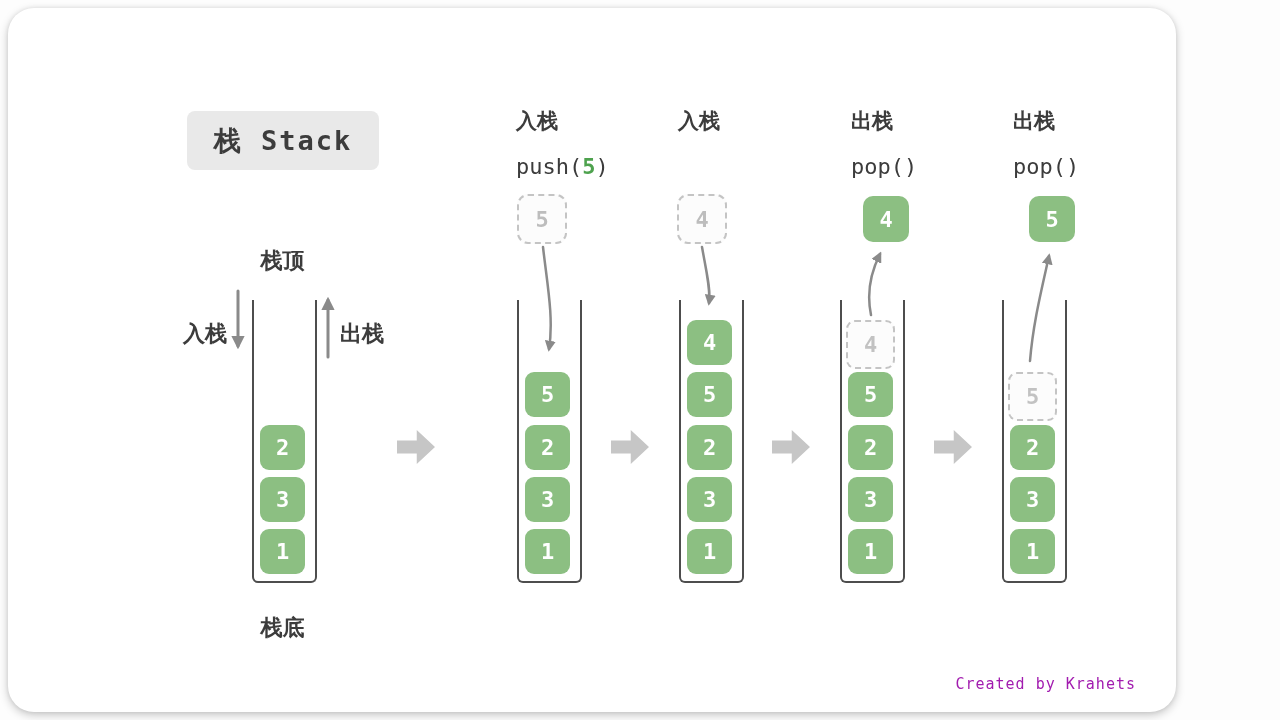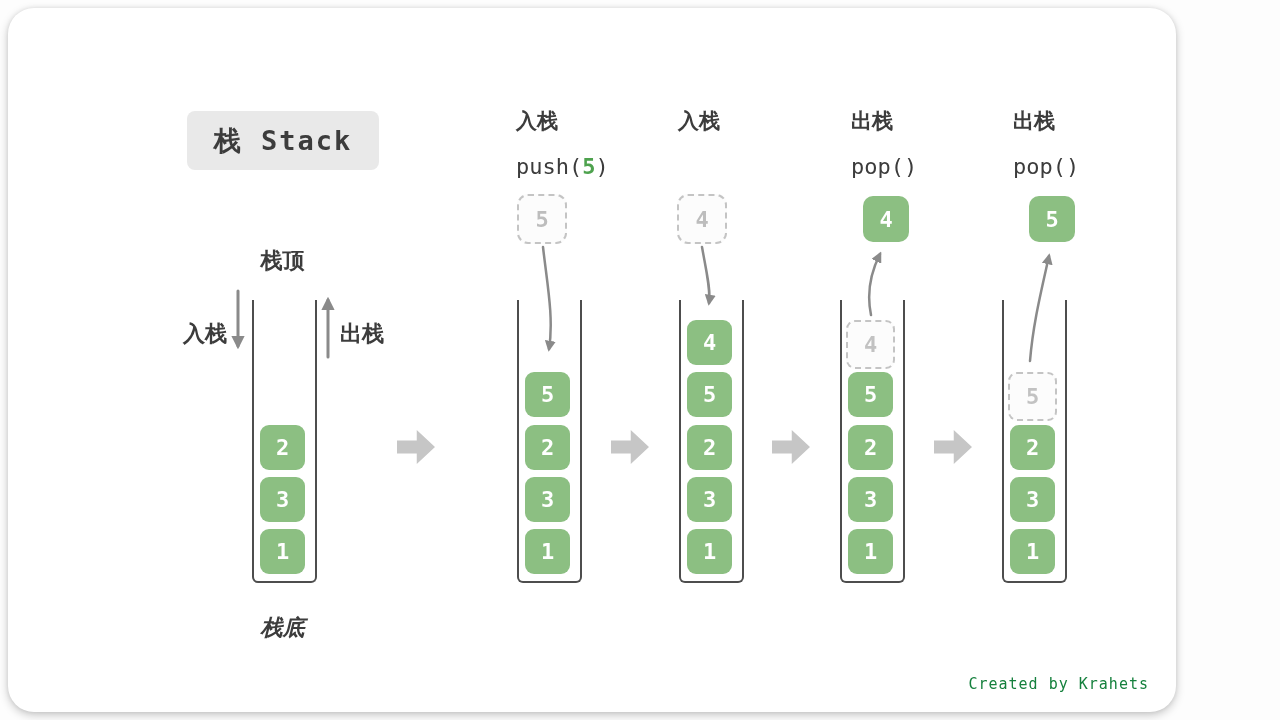--- a/index.html
+++ b/index.html
@@ -35,21 +35,21 @@
   .float-solid{top:188px;width:46px;height:46px;background:#8cbf82;border-radius:10px;color:#fff;
                font:bold 22px "DejaVu Sans Mono",monospace;display:flex;align-items:center;justify-content:center;}
   .float-ghost{top:186px;width:46px;height:46px;background:#fcfcfc;border:2px dashed #c4c4c4;border-radius:11px;
                color:#bdbdbd;font:bold 22px "DejaVu Sans Mono",monospace;
                display:flex;align-items:center;justify-content:center;}
 
   
   .blk{top:422px;width:38px;height:34px;background:#c6c6c6;
        clip-path:polygon(0 31%,52% 31%,52% 0,100% 50%,52% 100%,52% 69%,0 69%);}
 
-  #watermark{right:27px;top:667px;font:15px "DejaVu Sans Mono",monospace;color:#15803d;letter-spacing:1px;}
+  #watermark{right:40px;top:667px;font:15px "DejaVu Sans Mono",monospace;color:#a21caf;letter-spacing:1px;}
 
   #arrow-layer{position:absolute;left:0;top:0;pointer-events:none;}
 </style>
 </head>
 <body>
 
 <div id="card">
 
   <div class="abs" id="title-box">
     <span>栈 Stack</span>
@@ -65,21 +65,21 @@
   <div class="abs hdr" style="left:843px;top:99px;">
     <div class="l1">出栈</div>
     <div class="l2"><span>pop(</span><span class="arg"></span><span>)</span></div>
   </div>
   <div class="abs hdr" style="left:1005px;top:99px;">
     <div class="l1">出栈</div>
     <div class="l2"><span>pop(</span><span class="arg"></span><span>)</span></div>
   </div>
 
   <div class="abs lbl center" style="left:244px;top:238px;font-family:Liberation Serif, serif;">栈顶</div>
-  <div class="abs lbl center" style="left:244px;top:605px;font-style:italic;">栈底</div>
+  <div class="abs lbl center" style="left:244px;top:605px;">栈底</div>
   <div class="abs lbl" style="left:175px;top:311px;">入栈</div>
   <div class="abs lbl" style="left:332px;top:311px;">出栈</div>
 
   <div class="abs float-ghost" style="left:509px;">
       <span>5</span>
     </div>
   <div class="abs float-ghost" style="left:669px;">
       <span>4</span>
     </div>
   <div class="abs float-solid" style="left:855px;">

